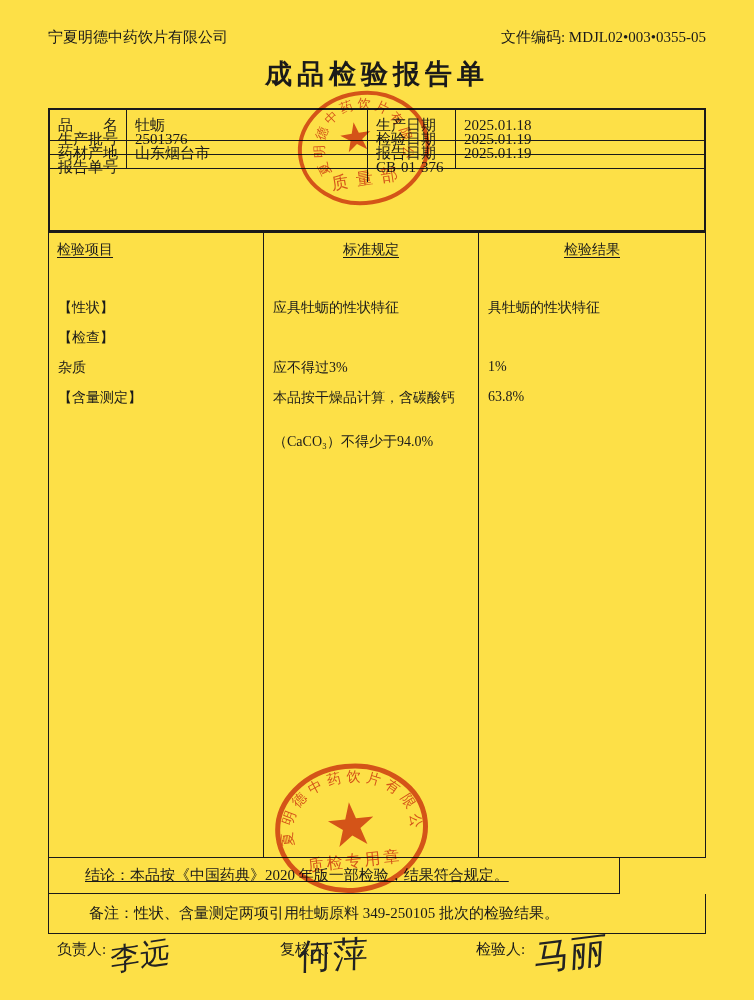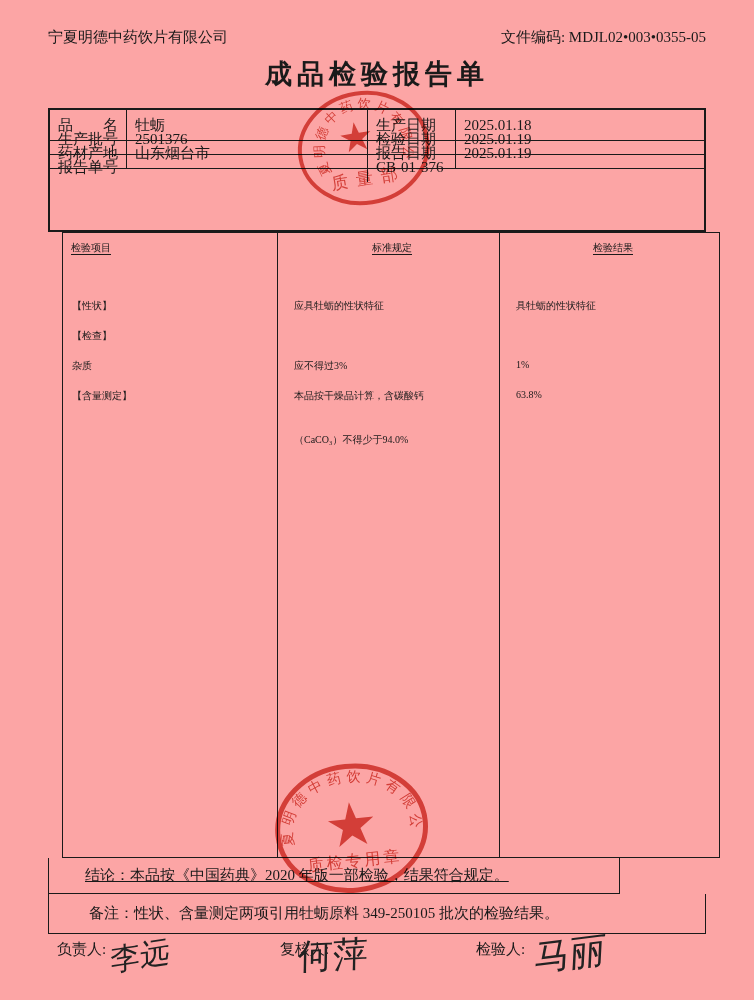--- a/index.html
+++ b/index.html
@@ -1,19 +1,19 @@
 <!DOCTYPE html>
 <html><head>
 <meta charset="utf-8">
 <style>
   html,body{margin:0;padding:0;background:#ffffff;}
   .page{
     position:relative;
     width:754px;height:1000px;
-    background:#fca5a5;
+    background:#fde047;
     font-family:"Liberation Serif","DejaVu Serif",serif;
     color:#1a1a1a;
     overflow:hidden;
   }
   
   .doc-header{
     position:absolute;left:48px;top:28px;width:658px;
     display:flex;justify-content:space-between;
     font-size:15px;line-height:18px;
   }
@@ -31,25 +31,24 @@
   .irow4{display:grid;grid-template-columns:318px 1fr;height:29px;box-sizing:border-box;}
   .icell{
     border-right:1px solid #1a1a1a;border-bottom:1px solid #1a1a1a;
     padding-left:8px;line-height:30px;box-sizing:border-box;
     white-space:nowrap;overflow:visible;
   }
   .icell.last{border-right:none;}
   .irow4 .icell{border-bottom:none;}
   
   .body-table{
-    position:absolute;left:62px;top:232px;width:658px;height:626px;
+    position:absolute;left:48px;top:232px;width:658px;height:626px;
     border:1px solid #1a1a1a;box-sizing:border-box;
     display:grid;grid-template-columns:215px 215px 1fr;
-    font-size:10px;
-    gap:7px;
+    font-size:14px;
   }
   .bcol{position:relative;border-right:1px solid #1a1a1a;box-sizing:border-box;}
   .bcol.last{border-right:none;}
   .bhead{
     position:absolute;top:8px;width:100%;text-align:center;
     text-decoration:underline;text-underline-offset:3px;
   }
   .bhead.left{width:auto;left:8px;text-align:left;}
   .bitem{position:absolute;left:9px;white-space:nowrap;}
   

